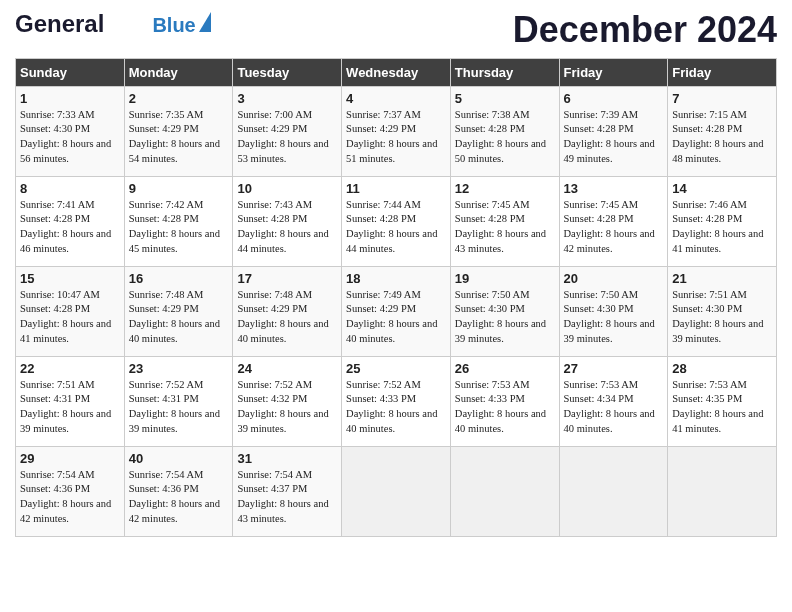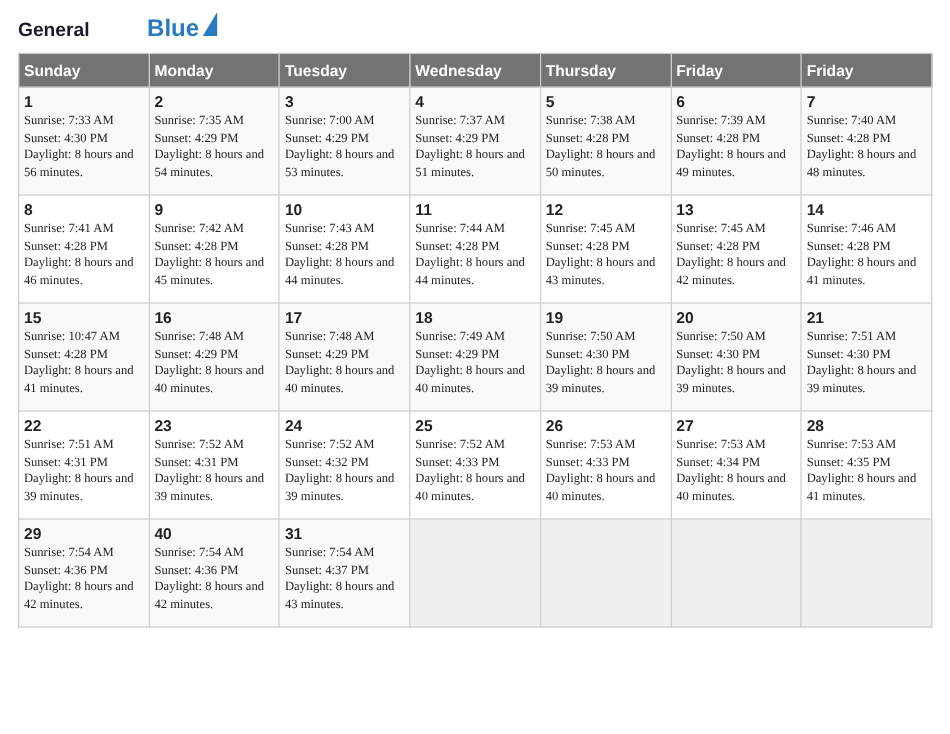--- a/index.html
+++ b/index.html
@@ -28,21 +28,21 @@
     .location {
       font-size: 14px;
       color: #444;
     }
     .calendar {
       width: 100%;
       border-collapse: collapse;
       table-layout: fixed;
     }
     .calendar thead tr {
-      background-color: #737373;
+      background-color: #404040;
       color: #fff;
     }
     .calendar thead th {
       padding: 6px 4px;
       font-size: 13px;
       font-weight: bold;
       text-align: left;
       border: 1px solid #ccc;
     }
     .calendar tbody tr {
@@ -82,21 +82,21 @@
     }
     .logo-lines {
       display: flex;
       flex-direction: column;
     }
     .logo-name-row {
       display: flex;
       align-items: baseline;
     }
     .logo-general {
-      font-size: 16px;
+      font-size: 24px;
       font-weight: bold;
       color: #1a1a2e;
     }
     .logo-blue {
       font-size: 20px;
       font-weight: bold;
       color: #2a7abf;
       padding-left: 48px;
     }
     .logo-triangle {
@@ -115,20 +115,21 @@
   <div class="logo-wrapper">
     <div class="logo-lines">
       <div class="logo-name-row">
         <span class="logo-general">General</span>
         <span class="logo-blue">Blue</span>
         <div class="logo-triangle"></div>
       </div>
     </div>
   </div>
   <div class="title-block">
+    <div class="month-title">December 2024</div>
   </div>
 </div>
 
 <table class="calendar">
   <thead>
     <tr>
     <th>Sunday</th>
         <th>Monday</th>
         <th>Tuesday</th>
         <th>Wednesday</th>
@@ -158,21 +159,21 @@
         <td>
           <span class="day-num">5</span>
           <div class="day-info"><span>Sunrise: 7:38 AM</span><br><span>Sunset: 4:28 PM</span><br><span>Daylight: 8 hours and 50 minutes.</span></div>
         </td>
         <td>
           <span class="day-num">6</span>
           <div class="day-info"><span>Sunrise: 7:39 AM</span><br><span>Sunset: 4:28 PM</span><br><span>Daylight: 8 hours and 49 minutes.</span></div>
         </td>
         <td>
           <span class="day-num">7</span>
-          <div class="day-info"><span>Sunrise: 7:40 AM</span><br><span>Sunset: 4:28 PM</span><br><span>Daylight: 8 hours and 48 minutes.</span></div>
+          <div class="day-info"><span>Sunrise: 7:15 AM</span><br><span>Sunset: 4:28 PM</span><br><span>Daylight: 8 hours and 48 minutes.</span></div>
         </td>
       </tr>
       <tr>
         <td>
           <span class="day-num">8</span>
           <div class="day-info"><span>Sunrise: 7:41 AM</span><br><span>Sunset: 4:28 PM</span><br><span>Daylight: 8 hours and 46 minutes.</span></div>
         </td>
         <td>
           <span class="day-num">9</span>
           <div class="day-info"><span>Sunrise: 7:42 AM</span><br><span>Sunset: 4:28 PM</span><br><span>Daylight: 8 hours and 45 minutes.</span></div>

